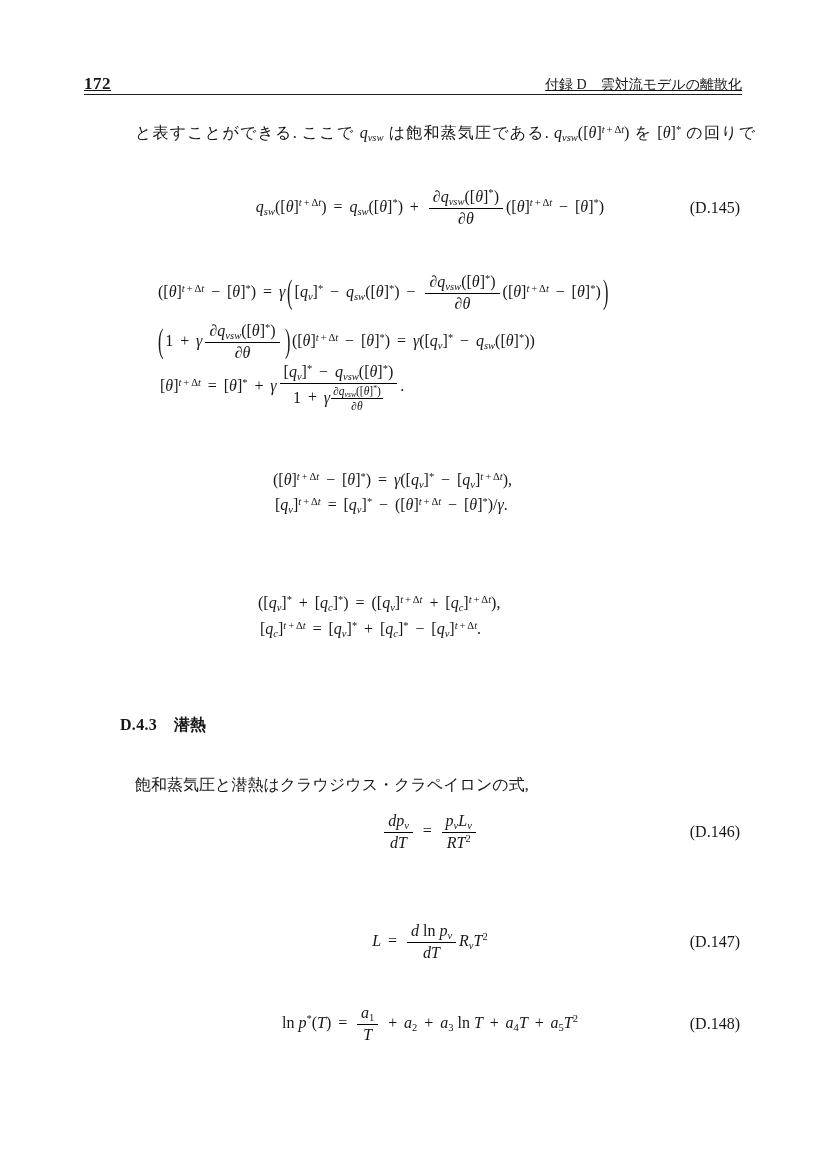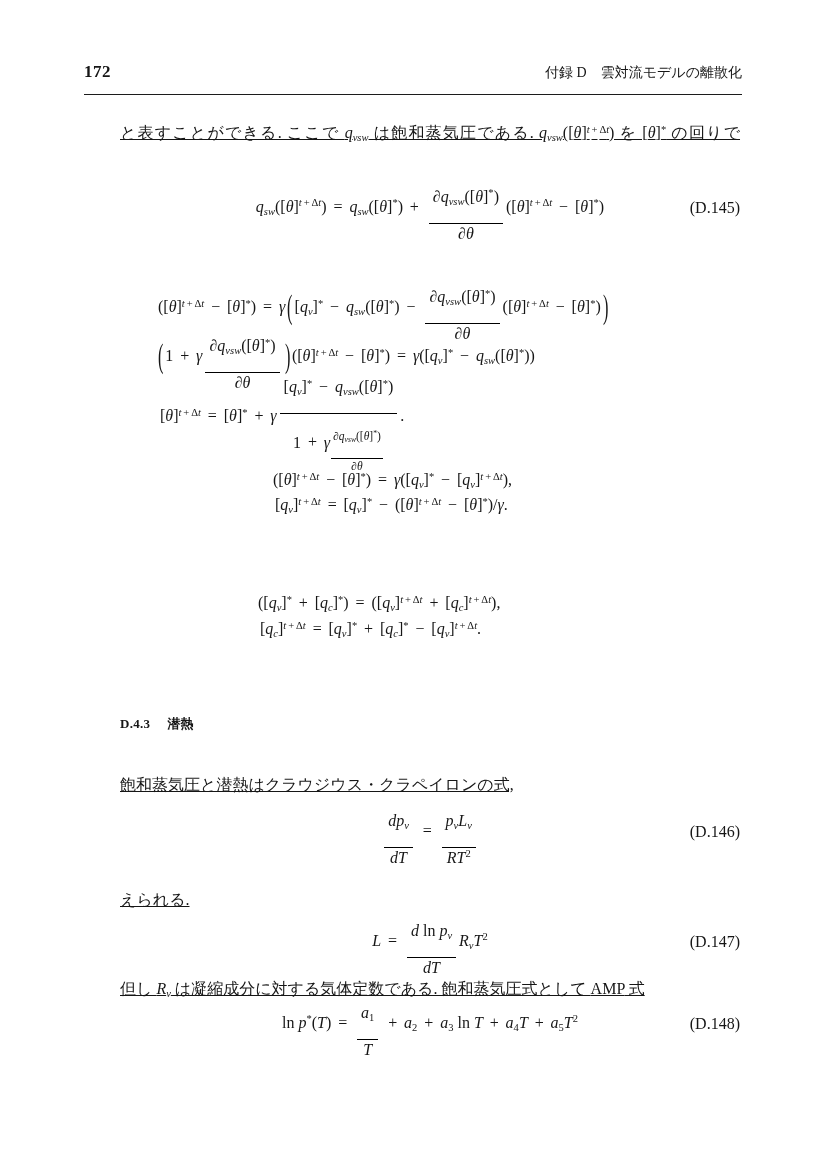--- a/index.html
+++ b/index.html
@@ -4,40 +4,40 @@
 <style>
   * { margin:0; padding:0; box-sizing:border-box; }
   html,body { background:#ffffff; }
   body { width:826px; height:1169px; position:relative; overflow:hidden;
          font-family:"Liberation Serif","DejaVu Serif",serif; color:#161616; }
   .canvas { position:absolute; left:0; top:0; width:826px; height:1169px; background:#fff; }
 
   
   .hdr { position:absolute; left:84px; top:64px; width:658px; height:31px;
          border-bottom:1.6px solid #1c1c1c; display:flex; justify-content:space-between;
-         align-items:flex-end; padding-bottom:12px; }
+         align-items:flex-end; padding-bottom:0;text-decoration:underline; }
   .pgnum { font-weight:700; font-size:17px; letter-spacing:0.5px; }
   .hdtitle { font-size:14px; }
 
   
-  .para { position:absolute; left:120px; width:620px; font-size:16px; line-height:26px;
-          white-space:nowrap;text-decoration:underline; }
+  .para { position:absolute; left:135px; width:620px; font-size:16px; line-height:26px;
+          white-space:nowrap; }
   .wrapjst { white-space:normal; text-align:justify; text-align-last:justify; }
 
   
-  .sect { position:absolute; left:120px; top:715px; font-size:13px; font-weight:700; }
+  .sect { position:absolute; left:120px; top:715px; font-size:16px; font-weight:700; }
   .sect .num { margin-right:17px; letter-spacing:0.3px; }
 
   
   .math i { font-style:italic; }
   .math .rm { font-style:normal; }
   sup, sub { font-size:66%; line-height:0; position:relative; vertical-align:baseline; }
   sup { top:-0.5em; } sub { top:0.28em; }
   .fr { display:inline-block; text-align:center; vertical-align:middle; margin:0 3px; }
-  .nu, .de { display:block; padding:0 4px; line-height:1.3;margin-top:15px; }
+  .nu, .de { display:block; padding:0 4px; line-height:1.3; }
   .de { border-top:1px solid #000; }
   .fr .fr { font-size:72%; margin:0 1px; }
   .fr .fr .nu, .fr .fr .de { line-height:1.25; padding:0 2px; }
   .op { padding:0 0.18em; }
   .bp { display:inline-block; transform:scale(1.02,2.05); vertical-align:middle;
         margin:0 2px; font-weight:300; }
 
   
   .eq { position:absolute; left:120px; width:620px; height:56px; font-size:16px;
         display:flex; align-items:center; justify-content:center; white-space:nowrap; }
@@ -93,27 +93,25 @@
     <span class="num">D.4.3</span><span>潜熱</span>
   </div>
 
   <div class="para math" style="top:772px">飽和蒸気圧と潜熱はクラウジウス・クラペイロンの式,</div>
 
   <div class="eq" style="top:804px">
     <span class="math"><span class="fr"><span class="nu"><i>d</i><i>p</i><sub><i>v</i></sub></span><span class="de"><i>d</i><i>T</i></span></span> <span class="op">=</span> <span class="fr"><span class="nu"><i>p</i><sub><i>v</i></sub><i>L</i><sub><i>v</i></sub></span><span class="de"><i>R</i><i>T</i><sup>2</sup></span></span></span>
     <span class="tag">(D.146)</span>
   </div>
 
-  <div class="para math" style="top:887px">えられる.</div>
 
   <div class="eq" style="top:914px">
     <span class="math"><i>L</i> <span class="op">=</span> <span class="fr"><span class="nu"><i>d</i> <span class="rm">ln</span> <i>p</i><sub><i>v</i></sub></span><span class="de"><i>d</i><i>T</i></span></span><i>R</i><sub><i>v</i></sub><i>T</i><sup>2</sup></span>
     <span class="tag">(D.147)</span>
   </div>
 
-  <div class="para math" style="top:976px">但し <i>R</i><sub><i>v</i></sub> は凝縮成分に対する気体定数である. 飽和蒸気圧式として <span class="rm">AMP</span> 式</div>
 
   <div class="eq" style="top:996px">
     <span class="math"><span class="rm">ln</span> <i>p</i><sup>*</sup>(<i>T</i>) <span class="op">=</span> <span class="fr"><span class="nu"><i>a</i><sub>1</sub></span><span class="de"><i>T</i></span></span> <span class="op">+</span> <i>a</i><sub>2</sub> <span class="op">+</span> <i>a</i><sub>3</sub> <span class="rm">ln</span> <i>T</i> <span class="op">+</span> <i>a</i><sub>4</sub><i>T</i> <span class="op">+</span> <i>a</i><sub>5</sub><i>T</i><sup>2</sup></span>
     <span class="tag">(D.148)</span>
   </div>
 
 </div>
 
 </body></html>

